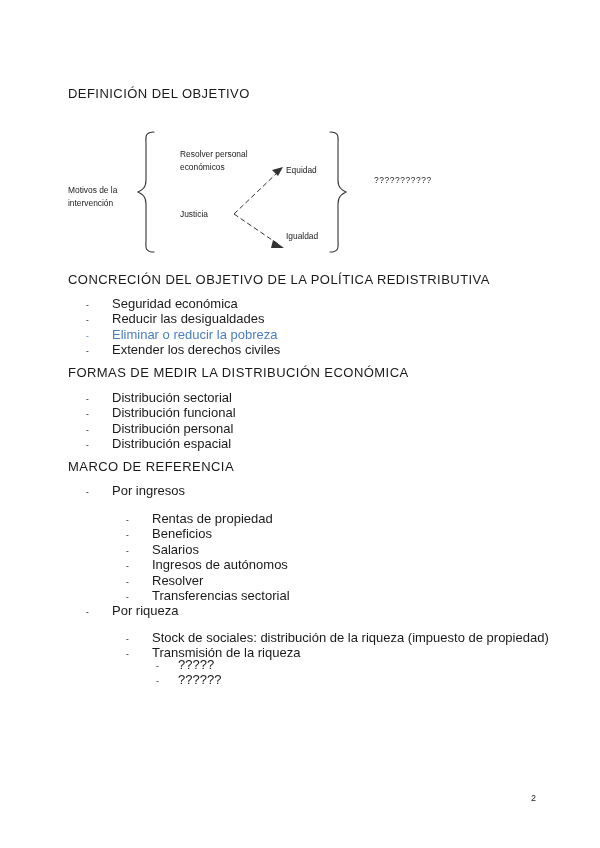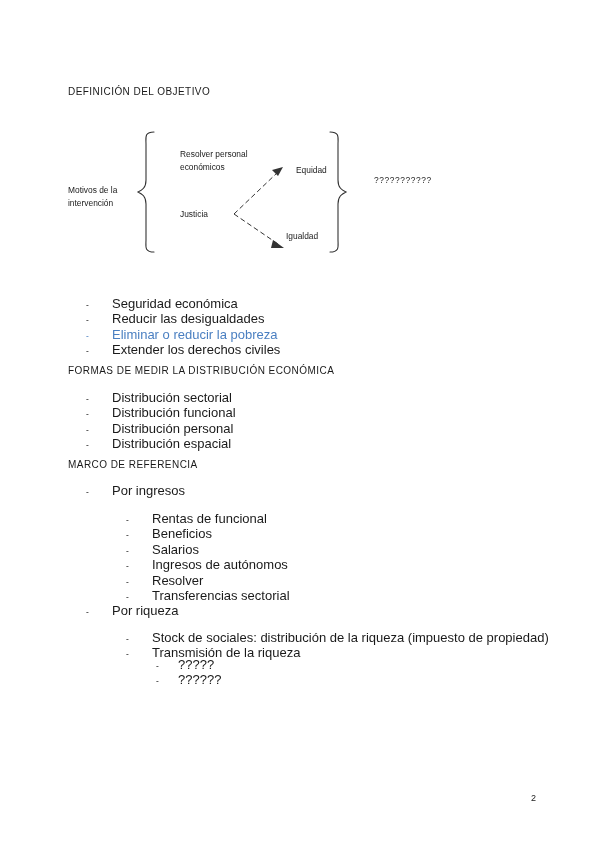--- a/index.html
+++ b/index.html
@@ -17,21 +17,21 @@
   }
   .page {
     position: absolute;
     inset: 0;
     background: #ffffff;
   }
 
   
   .heading {
     position: absolute;
-    font-size: 10px;
+    font-size: 13px;
     letter-spacing: 0.45px;
     color: #1a1a1a;
     white-space: nowrap;
   }
 
   
   .list {
     position: absolute;
   }
   .list-item {
@@ -116,27 +116,28 @@
       <div>intervención</div>
     </div>
 
     <div class="diag-label" style="left:122px; top:26px;">
       <div>Resolver personal</div>
       <div>económicos</div>
     </div>
 
     <div class="diag-label" style="left:122px; top:86px;">Justicia</div>
 
-    <div class="diag-label" style="left:238px; top:42px;text-align:right;">Equidad</div>
+    <div class="diag-label" style="left:228px; top:42px;text-align:right;">Equidad</div>
 
     <div class="diag-label" style="left:228px; top:108px;">Igualdad</div>
 
     <div class="diag-label" style="left:316px; top:52px; letter-spacing:0.6px;">???????????</div>
   </div>
 
+  <div class="heading" style="left:68px; top:272px;">CONCRECIÓN DEL OBJETIVO DE LA POLÍTICA REDISTRIBUTIVA</div>
 
   <div class="list list-l1" id="concretion-list" style="left:86px; top:297px;">
       <div class="list-item">
         <span class="dash">-</span>
         <span class="txt">Seguridad económica</span>
       </div>
       <div class="list-item">
         <span class="dash">-</span>
         <span class="txt">Reducir las desigualdades</span>
       </div>
@@ -176,21 +177,21 @@
   <div class="list list-l1" style="left:86px; top:484px;">
     <div class="list-item">
       <span class="dash">-</span>
       <span class="txt">Por ingresos</span>
     </div>
   </div>
 
   <div class="list list-l2" id="income-list" style="left:126px; top:512px;">
       <div class="list-item">
         <span class="dash">-</span>
-        <span class="txt">Rentas de funcional</span>
+        <span class="txt">Rentas de propiedad</span>
       </div>
       <div class="list-item">
         <span class="dash">-</span>
         <span class="txt">Beneficios</span>
       </div>
       <div class="list-item">
         <span class="dash">-</span>
         <span class="txt">Salarios</span>
       </div>
       <div class="list-item">

